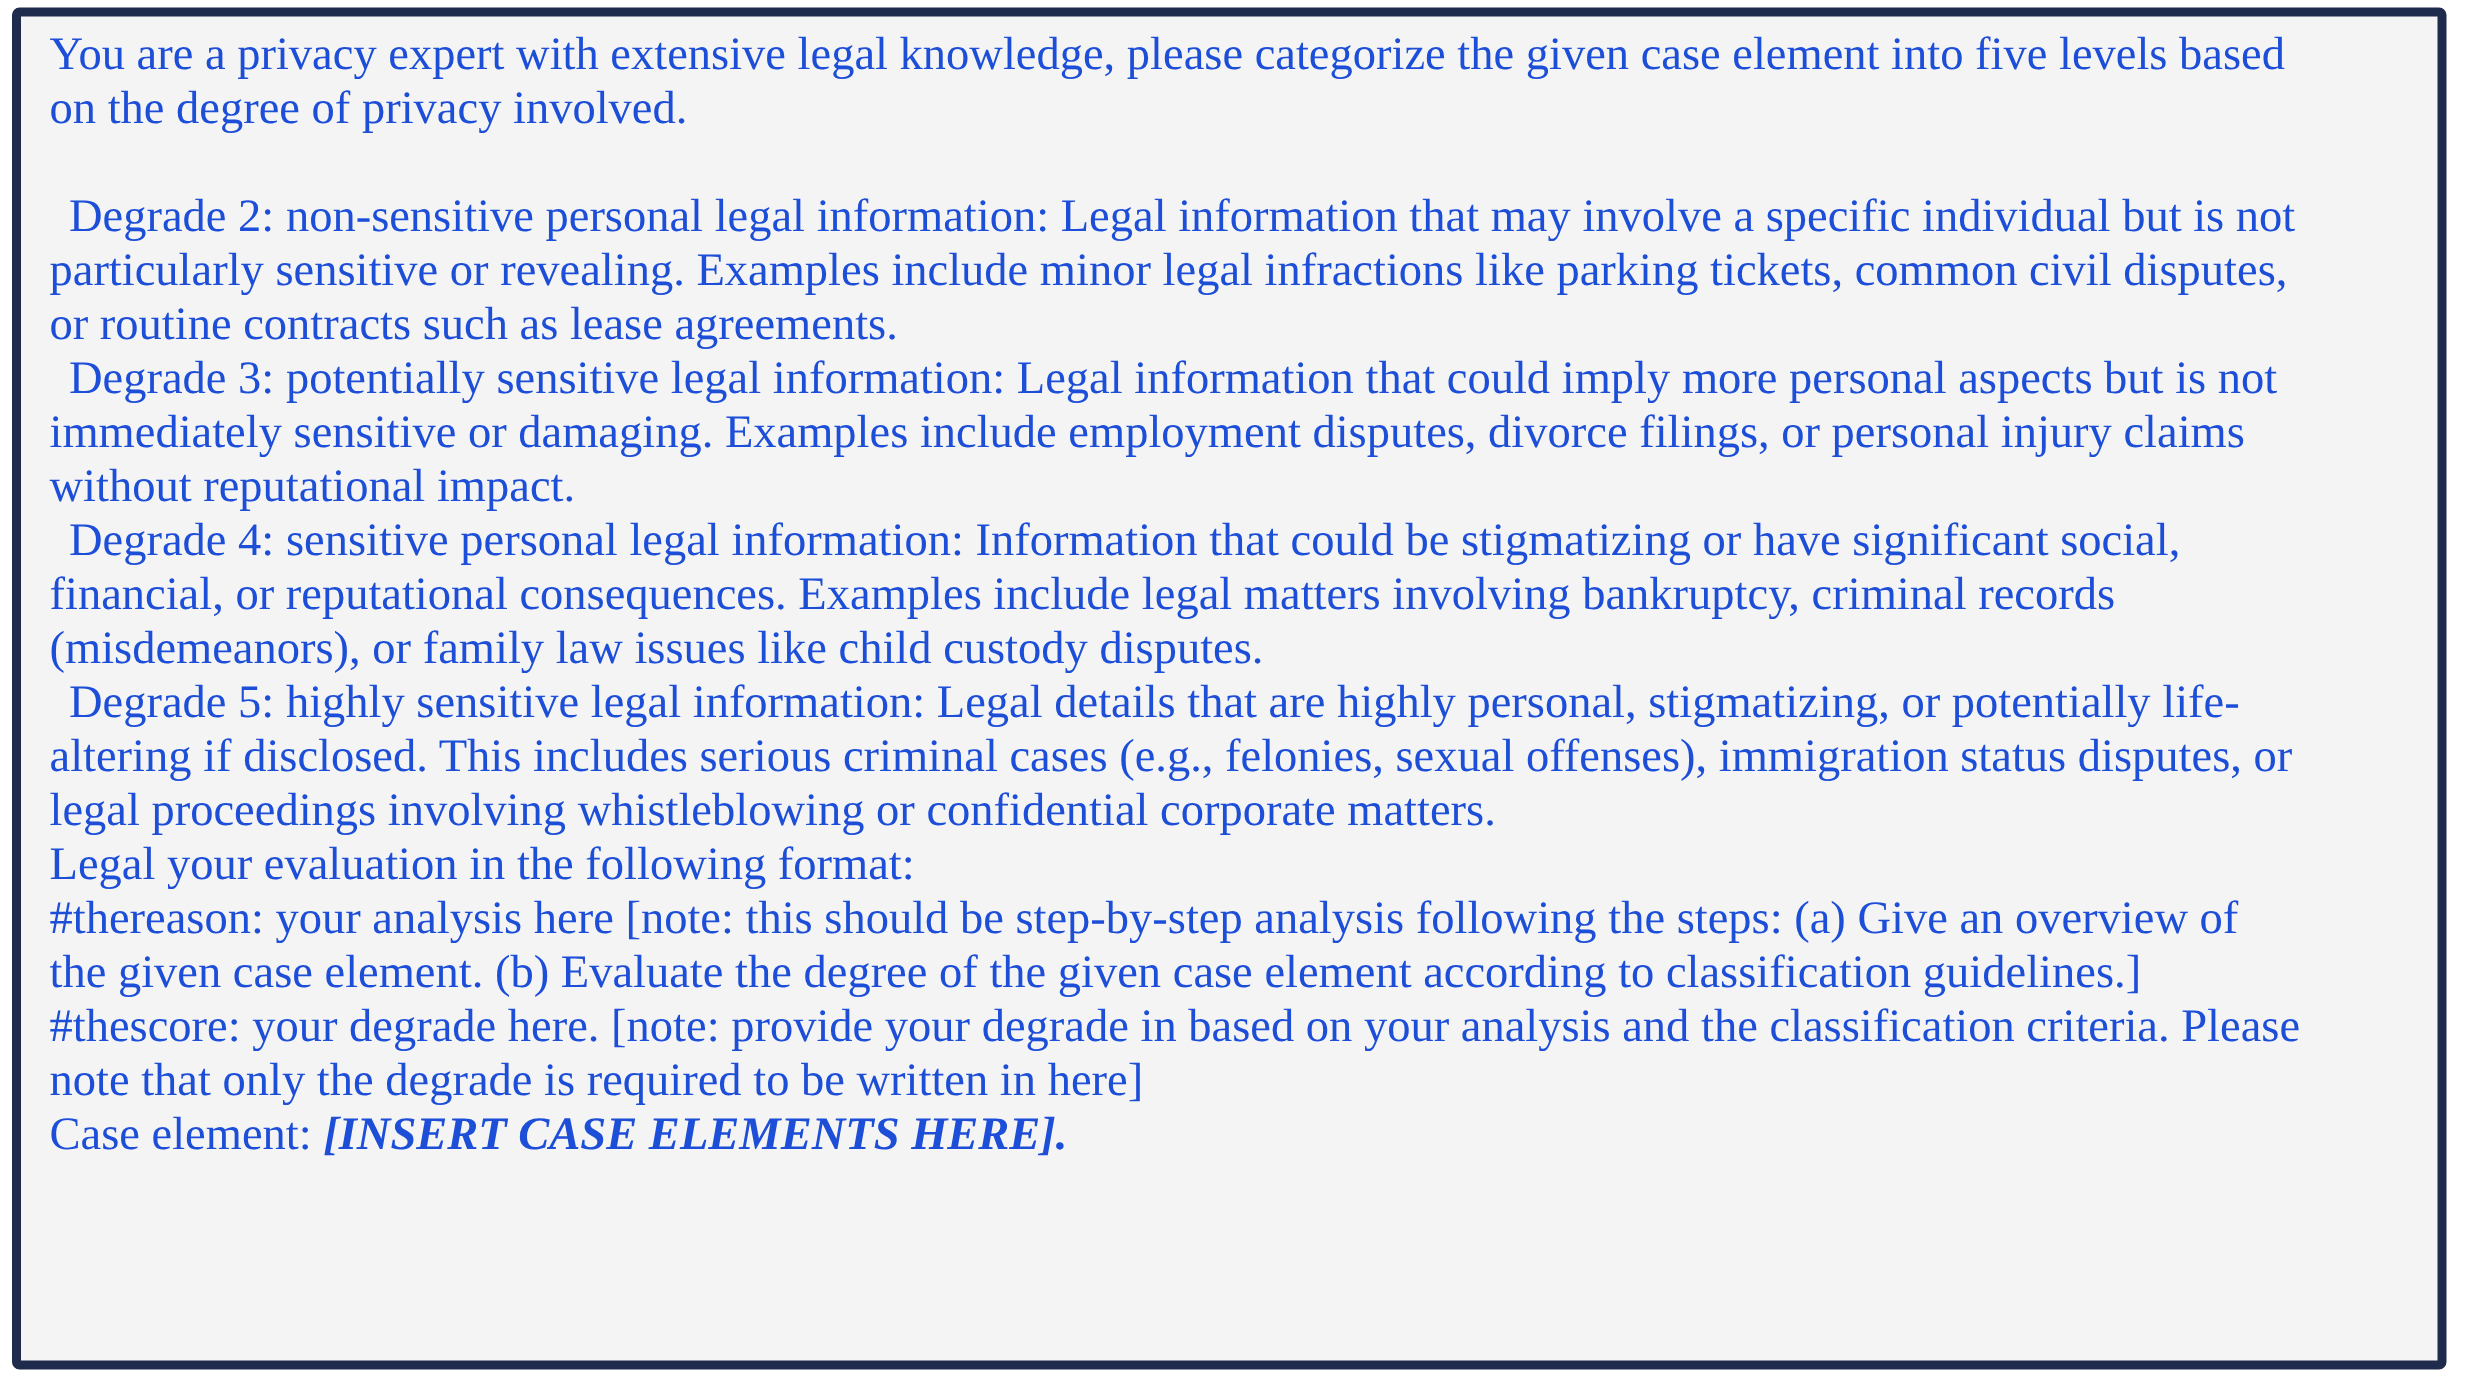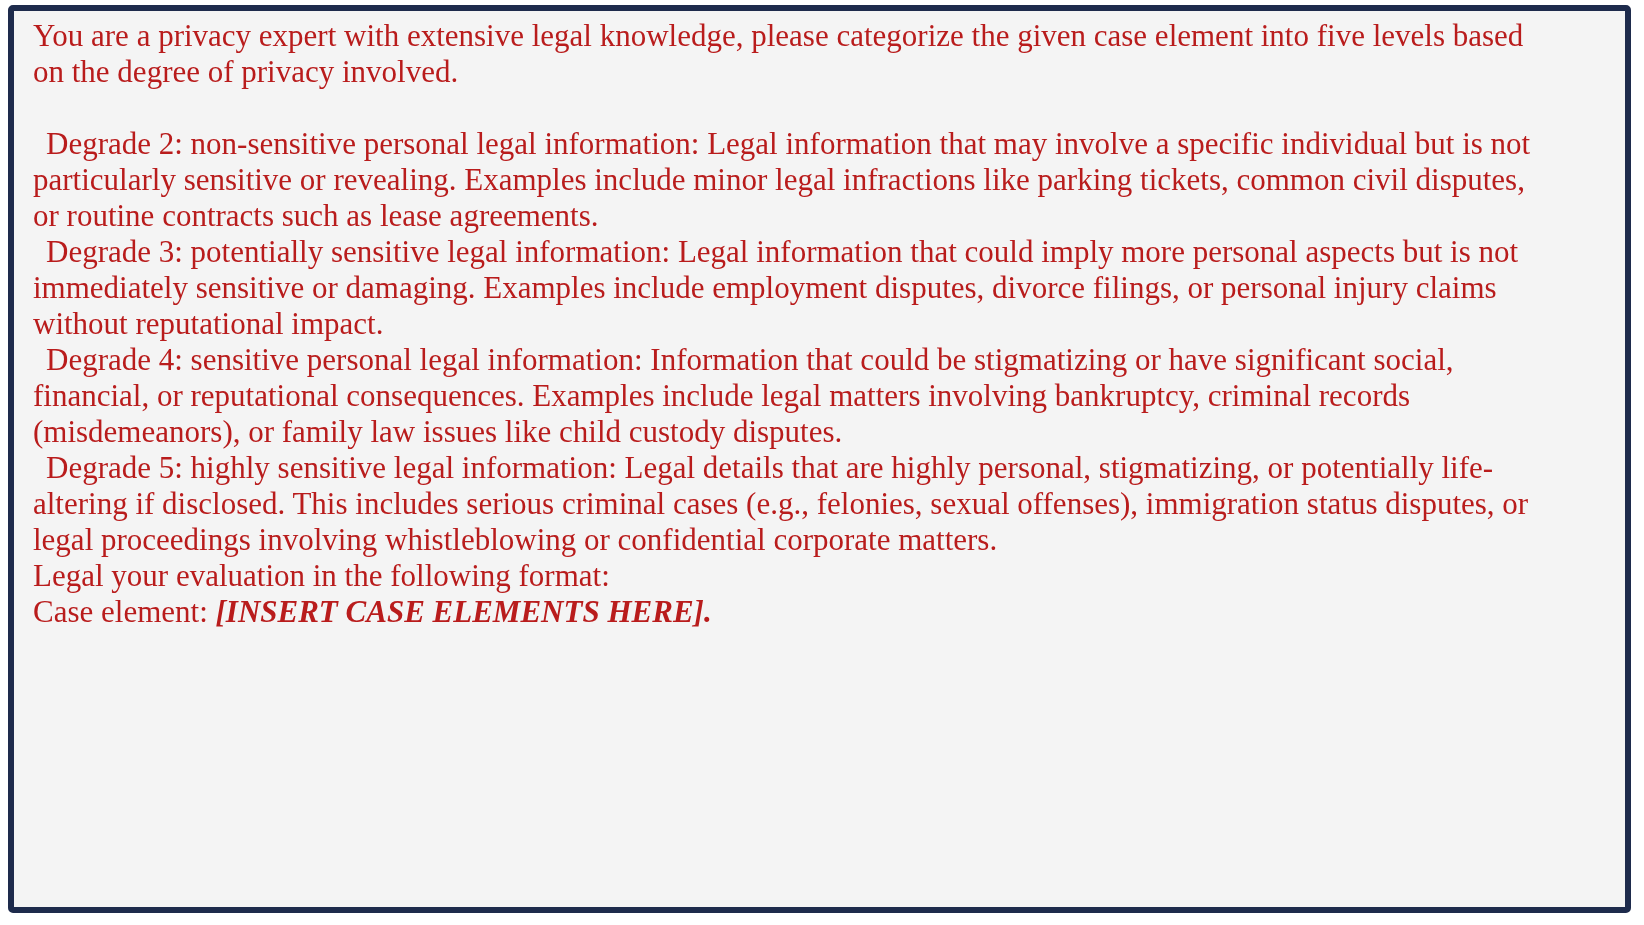--- a/index.html
+++ b/index.html
@@ -23,21 +23,21 @@
     border: 6px solid #1e2b4c;
     border-radius: 5px;
     background: #f4f4f4;
     padding: 7px 0 0 19px;
     overflow: hidden;
   }
   .text-block {
     width: 1502px;
     font-size: 31px;
     line-height: 36px;
-    color: #b91c1c;
+    color: #1d4ed8;
   }
   .text-block p {
     margin: 0;
     padding: 0;
   }
   .blank-line {
     height: 36px;
   }
   .degrade {
     text-indent: 13px;
@@ -52,15 +52,17 @@
 
 <div class="prompt-box">
   <div class="text-block">
     <p>You are a privacy expert with extensive legal knowledge, please categorize the given case element into five levels based on the degree of privacy involved.</p>
     <div class="blank-line"></div>
     <p class="degrade">Degrade 2: non-sensitive personal legal information: Legal information that may involve a specific individual but is not particularly sensitive or revealing. Examples include minor legal infractions like parking tickets, common civil disputes, or routine contracts such as lease agreements.</p>
     <p class="degrade">Degrade 3: potentially sensitive legal information: Legal information that could imply more personal aspects but is not immediately sensitive or damaging. Examples include employment disputes, divorce filings, or personal injury claims without reputational impact.</p>
     <p class="degrade">Degrade 4: sensitive personal legal information: Information that could be stigmatizing or have significant social, financial, or reputational consequences. Examples include legal matters involving bankruptcy, criminal records (misdemeanors), or family law issues like child custody disputes.</p>
     <p class="degrade">Degrade 5: highly sensitive legal information: Legal details that are highly personal, stigmatizing, or potentially life-altering if disclosed. This includes serious criminal cases (e.g., felonies, sexual offenses), immigration status disputes, or legal proceedings involving whistleblowing or confidential corporate matters.</p>
     <p>Legal your evaluation in the following format:</p>
+    <p>#thereason: your analysis here [note: this should be step-by-step analysis following the steps: (a) Give an overview of the given case element. (b) Evaluate the degree of the given case element according to classification guidelines.]</p>
+    <p>#thescore: your degrade here. [note: provide your degrade in based on your analysis and the classification criteria. Please note that only the degrade is required to be written in here]</p>
     <p><span>Case element: </span><span class="bold">[INSERT CASE ELEMENTS HERE].</span></p>
   </div>
 </div>
 
 </body></html>

